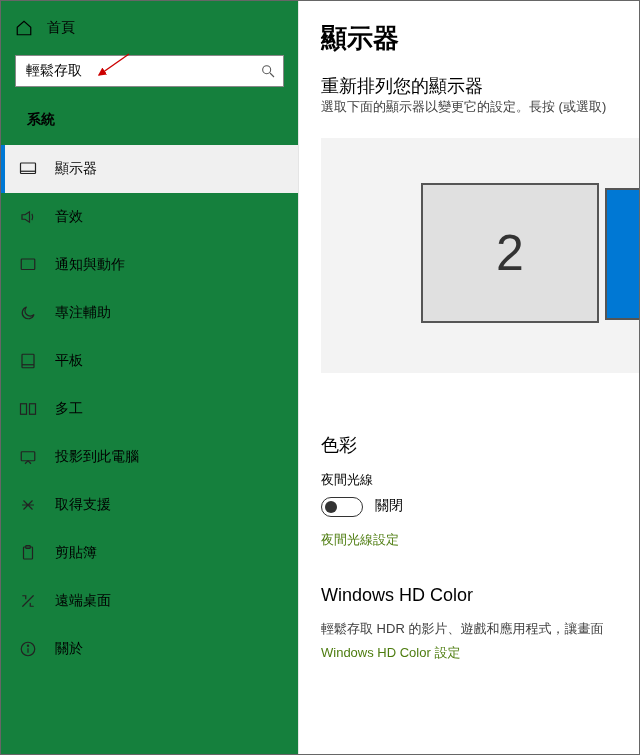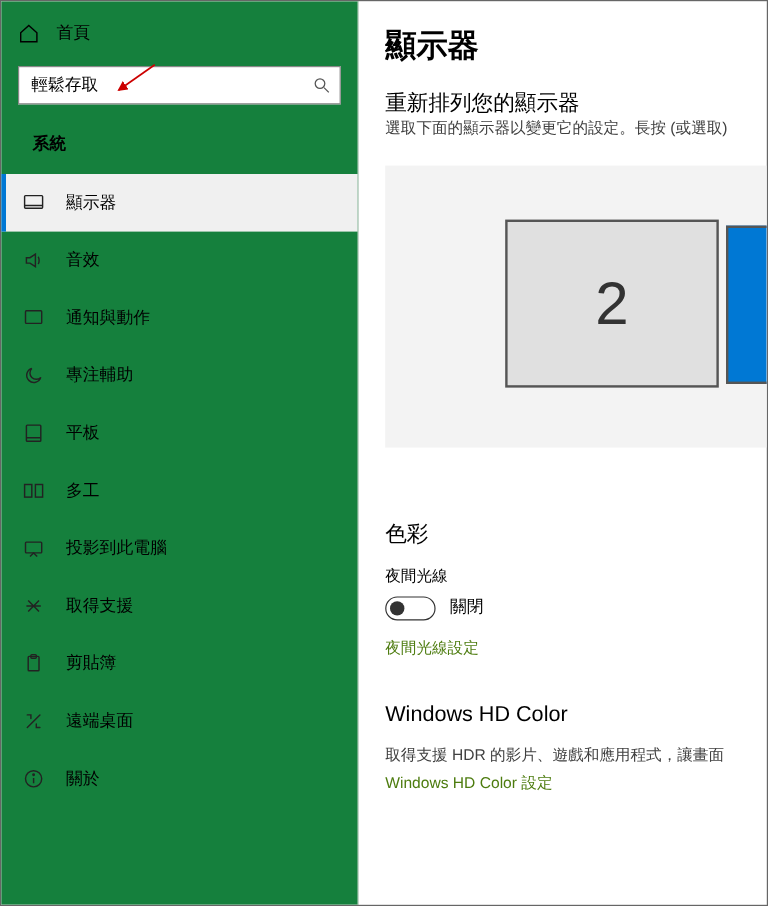--- a/index.html
+++ b/index.html
@@ -326,16 +326,16 @@
   <div class="toggle-row">
     <div class="toggle">
         <div class="knob"></div>
       </div>
     <span>關閉</span>
   </div>
   <div class="link">夜間光線設定</div>
 
   <div class="hd-section">
     <div class="hd-title">Windows HD Color</div>
-    <div class="body-text" style="margin-bottom:6px">取得支援 HDR 的影片、遊戲和應用程式，讓畫面</div>
+    <div class="body-text" style="margin-bottom:6px">輕鬆存取 HDR 的影片、遊戲和應用程式，讓畫面</div>
     <div class="link">Windows HD Color 設定</div>
   </div>
 </div>
 
 </body></html>

